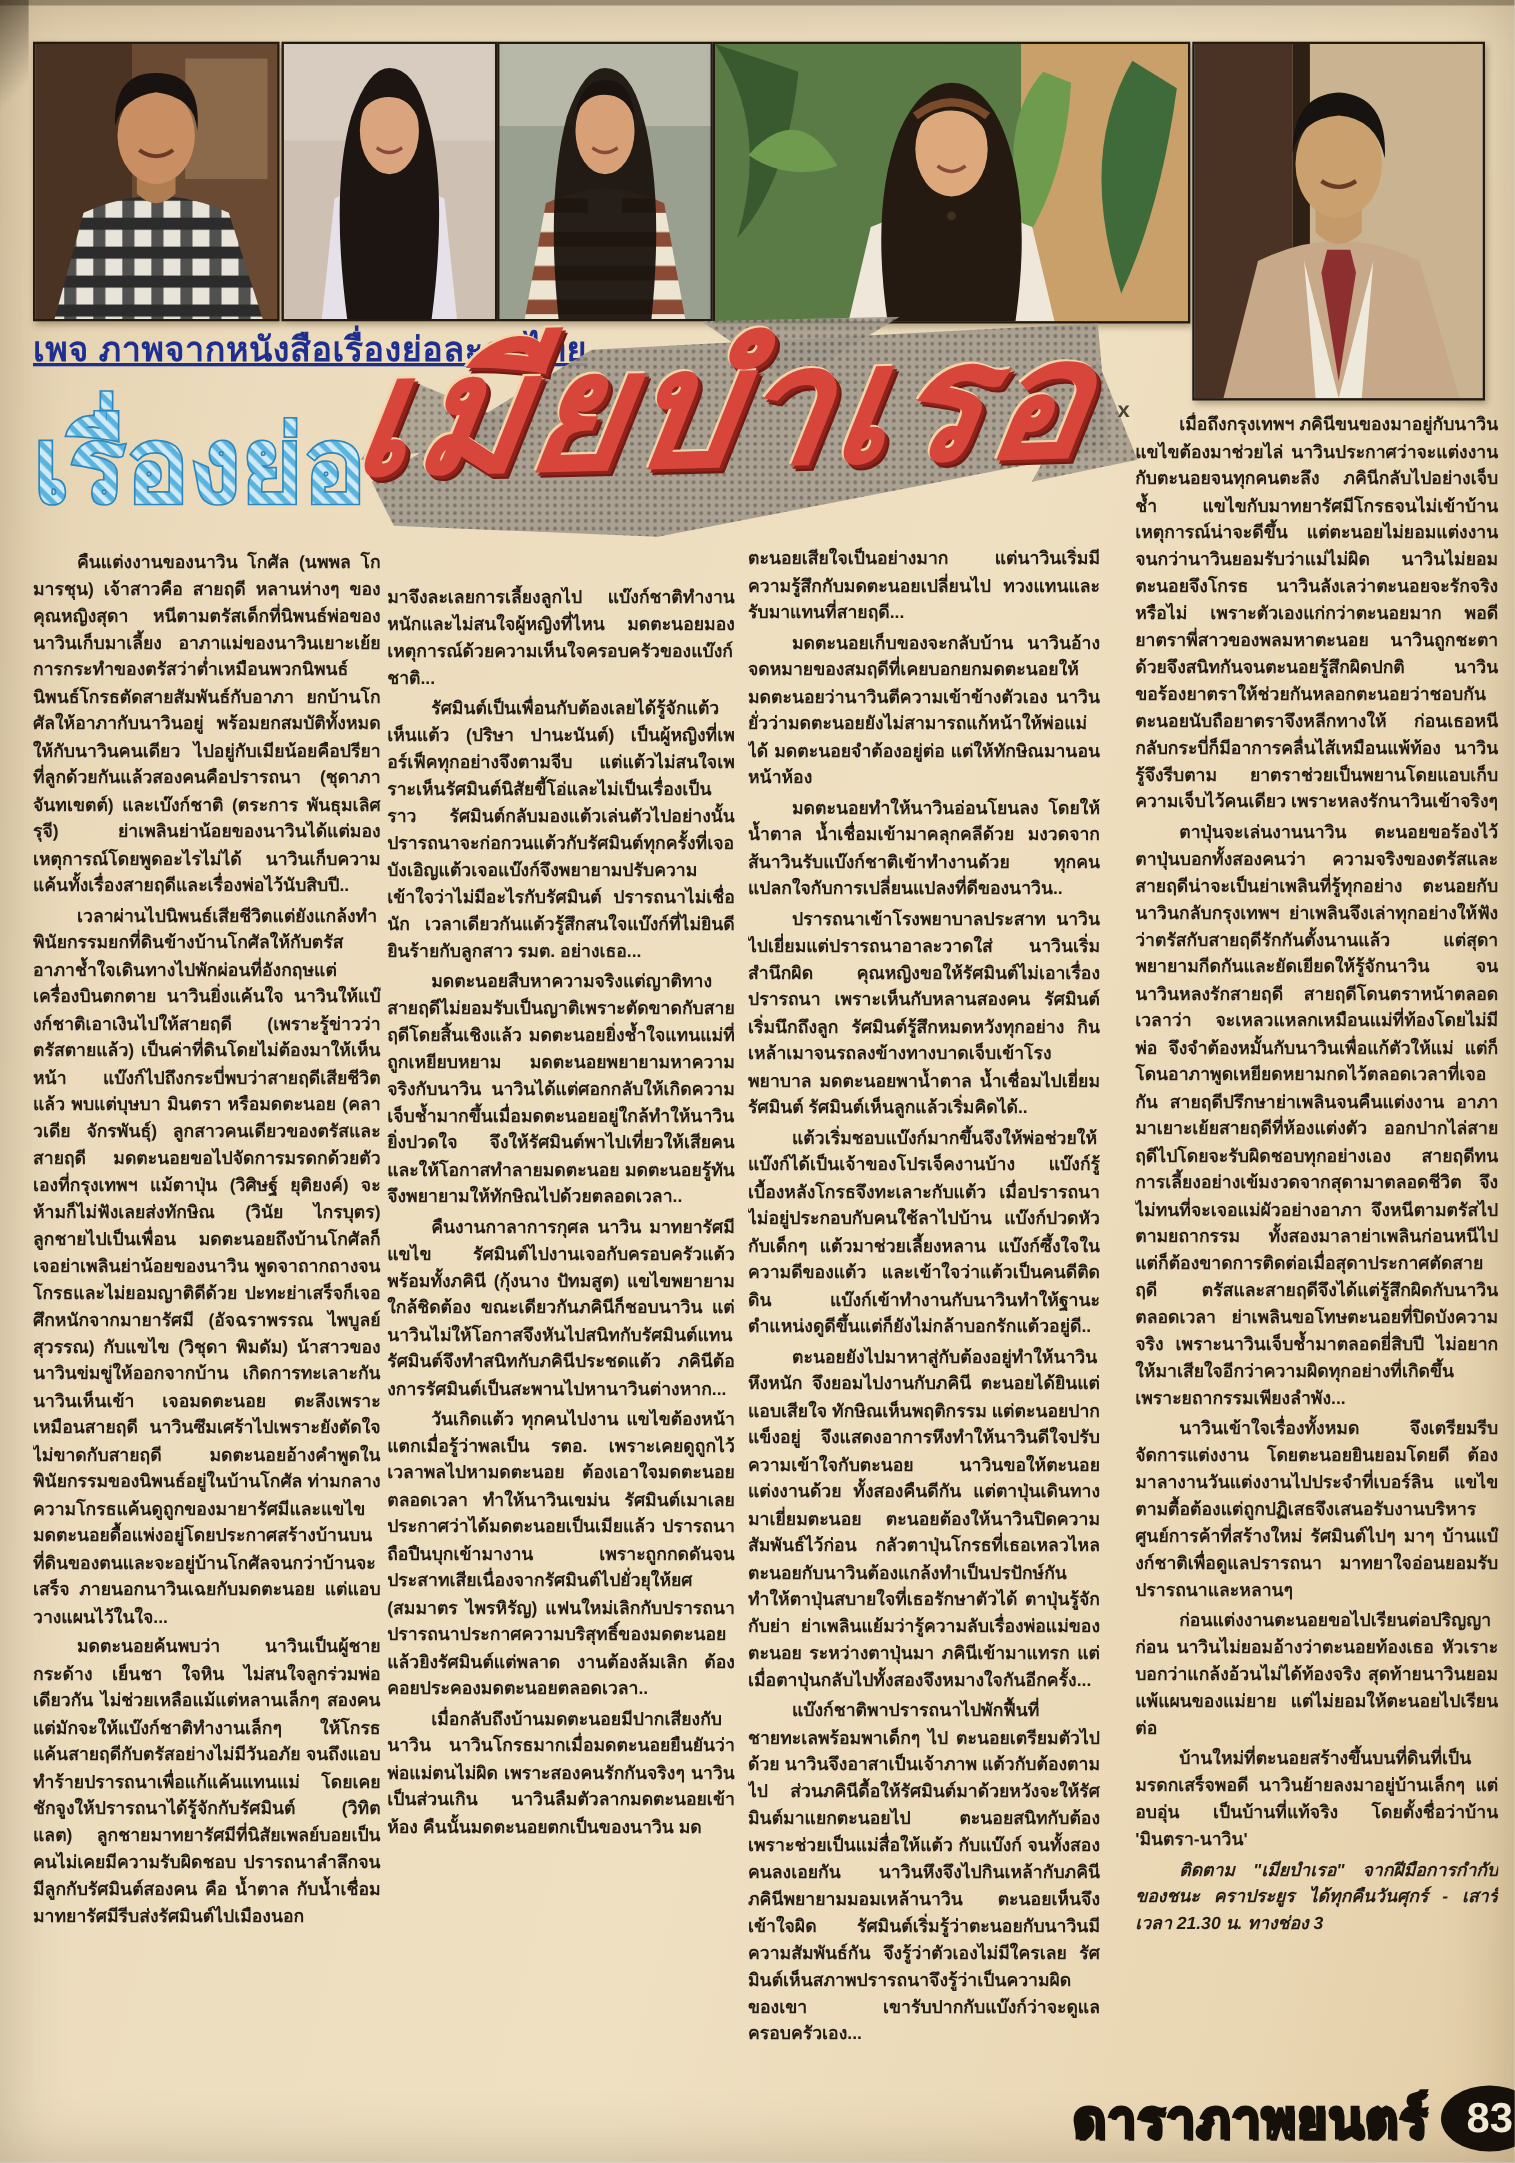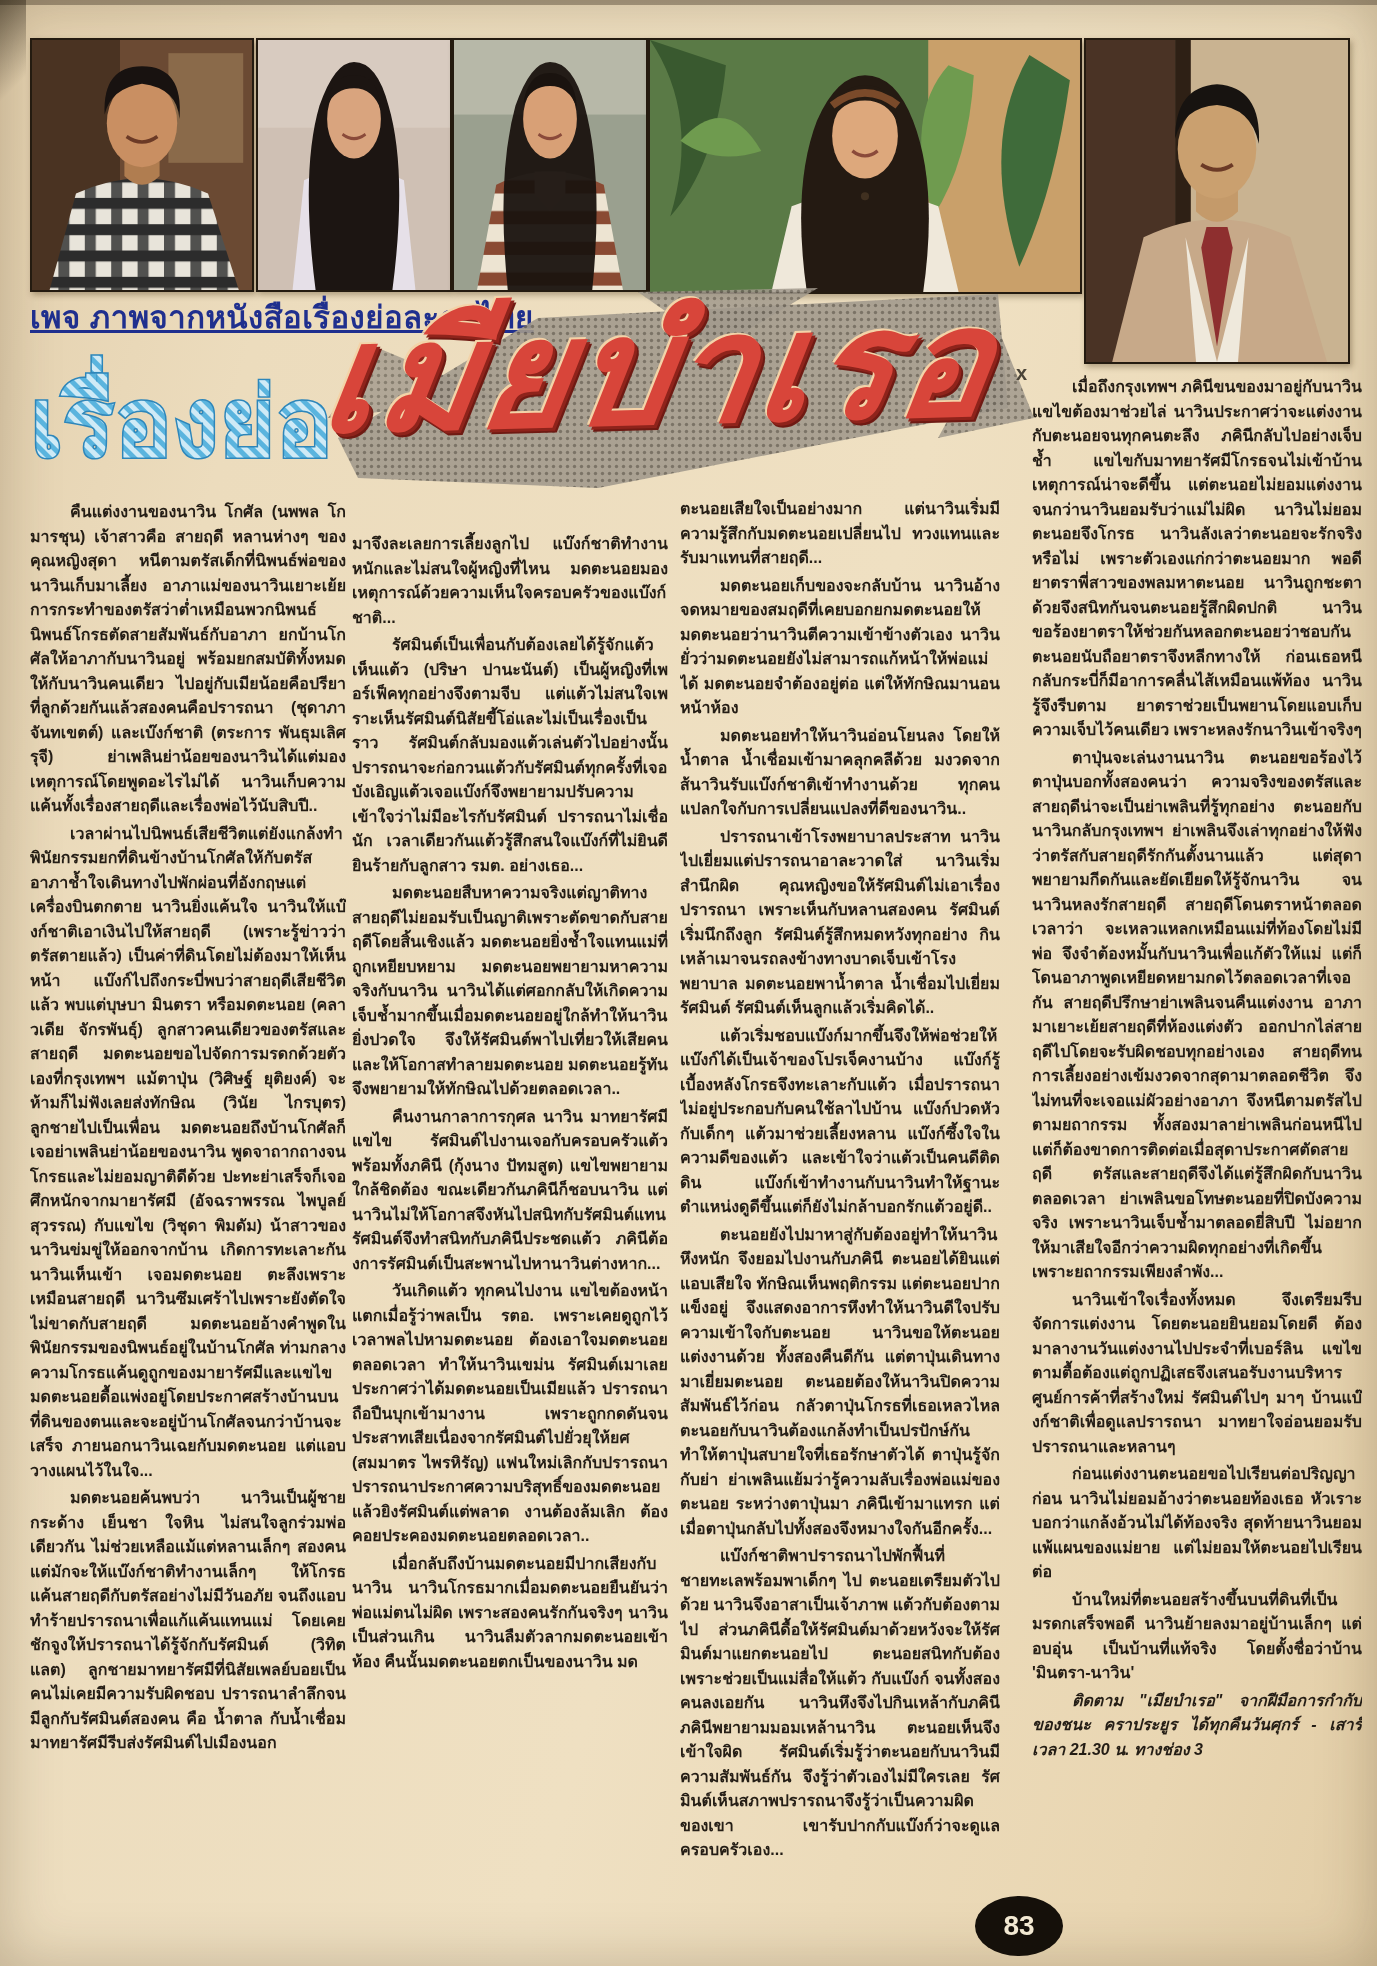--- a/index.html
+++ b/index.html
@@ -41,21 +41,21 @@
   #col4{left:1032px;top:375px;width:330px;height:1510px;}
   .footer{position:absolute;left:975px;top:1890px;width:380px;height:72px;display:flex;align-items:center;gap:12px;}
   .logo-text{
     font-size:47px;font-weight:bold;letter-spacing:1px;color:#ece0c2;
     -webkit-text-stroke:3px #15100a;text-shadow:2px 2px 0 #15100a;white-space:nowrap;
   }
   .page-badge{
     width:88px;height:60px;background:#15100a;border-radius:50%;
     display:flex;align-items:center;justify-content:center;flex:0 0 auto;
   }
-  .page-badge span{color:#f2e8d2;font-size:28px;font-weight:bold;}
+  .page-badge span{color:#f2e8d2;font-size:38px;font-weight:bold;}
 </style>
 </head>
 <body>
 
 <div class="edge-top"></div>
 <div class="edge-corner"></div>
 
 <div class="photo" style="left:30px;top:38px;width:220px;height:250px;" aria-label="man with dark hair in black-and-white plaid shirt">
   <svg viewBox="0 0 100 114" preserveAspectRatio="none">
     <rect width="100" height="114" fill="#6b4a33"></rect>
@@ -192,16 +192,17 @@
 <div class="col" id="col4">
   <p>เมื่อถึงกรุงเทพฯ ภคินีขนของมาอยู่กับนาวิน แขไขต้องมาช่วยไล่ นาวินประกาศว่าจะแต่งงานกับตะนอยจนทุกคนตะลึง ภคินีกลับไปอย่างเจ็บช้ำ แขไขกับมาทยารัศมีโกรธจนไม่เข้าบ้าน เหตุการณ์น่าจะดีขึ้น แต่ตะนอยไม่ยอมแต่งงานจนกว่านาวินยอมรับว่าแม่ไม่ผิด นาวินไม่ยอมตะนอยจึงโกรธ นาวินลังเลว่าตะนอยจะรักจริงหรือไม่ เพราะตัวเองแก่กว่าตะนอยมาก พอดียาตราพี่สาวของพลมหาตะนอย นาวินถูกชะตาด้วยจึงสนิทกันจนตะนอยรู้สึกผิดปกติ นาวินขอร้องยาตราให้ช่วยกันหลอกตะนอยว่าชอบกัน ตะนอยนับถือยาตราจึงหลีกทางให้ ก่อนเธอหนีกลับกระบี่ก็มีอาการคลื่นไส้เหมือนแพ้ท้อง นาวินรู้จึงรีบตาม ยาตราช่วยเป็นพยานโดยแอบเก็บความเจ็บไว้คนเดียว เพราะหลงรักนาวินเข้าจริงๆ</p>
   <p>ตาปุ่นจะเล่นงานนาวิน ตะนอยขอร้องไว้ ตาปุ่นบอกทั้งสองคนว่า ความจริงของตรัสและสายฤดีน่าจะเป็นย่าเพลินที่รู้ทุกอย่าง ตะนอยกับนาวินกลับกรุงเทพฯ ย่าเพลินจึงเล่าทุกอย่างให้ฟังว่าตรัสกับสายฤดีรักกันตั้งนานแล้ว แต่สุดาพยายามกีดกันและยัดเยียดให้รู้จักนาวิน จนนาวินหลงรักสายฤดี สายฤดีโดนตราหน้าตลอดเวลาว่า จะเหลวแหลกเหมือนแม่ที่ท้องโดยไม่มีพ่อ จึงจำต้องหมั้นกับนาวินเพื่อแก้ตัวให้แม่ แต่ก็โดนอาภาพูดเหยียดหยามกดไว้ตลอดเวลาที่เจอกัน สายฤดีปรึกษาย่าเพลินจนคืนแต่งงาน อาภามาเยาะเย้ยสายฤดีที่ห้องแต่งตัว ออกปากไล่สายฤดีไปโดยจะรับผิดชอบทุกอย่างเอง สายฤดีทนการเลี้ยงอย่างเข้มงวดจากสุดามาตลอดชีวิต จึงไม่ทนที่จะเจอแม่ผัวอย่างอาภา จึงหนีตามตรัสไปตามยถากรรม ทั้งสองมาลาย่าเพลินก่อนหนีไป แต่ก็ต้องขาดการติดต่อเมื่อสุดาประกาศตัดสายฤดี ตรัสและสายฤดีจึงได้แต่รู้สึกผิดกับนาวินตลอดเวลา ย่าเพลินขอโทษตะนอยที่ปิดบังความจริง เพราะนาวินเจ็บช้ำมาตลอดยี่สิบปี ไม่อยากให้มาเสียใจอีกว่าความผิดทุกอย่างที่เกิดขึ้นเพราะยถากรรมเพียงลำพัง...</p>
   <p>นาวินเข้าใจเรื่องทั้งหมด จึงเตรียมรีบจัดการแต่งงาน โดยตะนอยยินยอมโดยดี ต้องมาลางานวันแต่งงานไปประจำที่เบอร์ลิน แขไขตามตื้อต้องแต่ถูกปฏิเสธจึงเสนอรับงานบริหารศูนย์การค้าที่สร้างใหม่ รัศมินต์ไปๆ มาๆ บ้านแบ๊งก์ชาติเพื่อดูแลปรารถนา มาทยาใจอ่อนยอมรับปรารถนาและหลานๆ</p>
   <p>ก่อนแต่งงานตะนอยขอไปเรียนต่อปริญญาก่อน นาวินไม่ยอมอ้างว่าตะนอยท้องเธอ หัวเราะบอกว่าแกล้งอ้วนไม่ได้ท้องจริง สุดท้ายนาวินยอมแพ้แผนของแม่ยาย แต่ไม่ยอมให้ตะนอยไปเรียนต่อ</p>
   <p>บ้านใหม่ที่ตะนอยสร้างขึ้นบนที่ดินที่เป็นมรดกเสร็จพอดี นาวินย้ายลงมาอยู่บ้านเล็กๆ แต่อบอุ่น เป็นบ้านที่แท้จริง โดยตั้งชื่อว่าบ้าน 'มินตรา-นาวิน'</p>
   <p class="credit">ติดตาม "เมียบำเรอ" จากฝีมือการกำกับของชนะ คราประยูร ได้ทุกคืนวันศุกร์ - เสาร์ เวลา 21.30 น. ทางช่อง 3</p>
 </div>
 
 <div class="footer">
+  <div class="logo-text">ดาราภาพยนตร์</div>
   <div class="page-badge">
     <span>83</span>
   </div>
 </div>
 
 </body></html>

